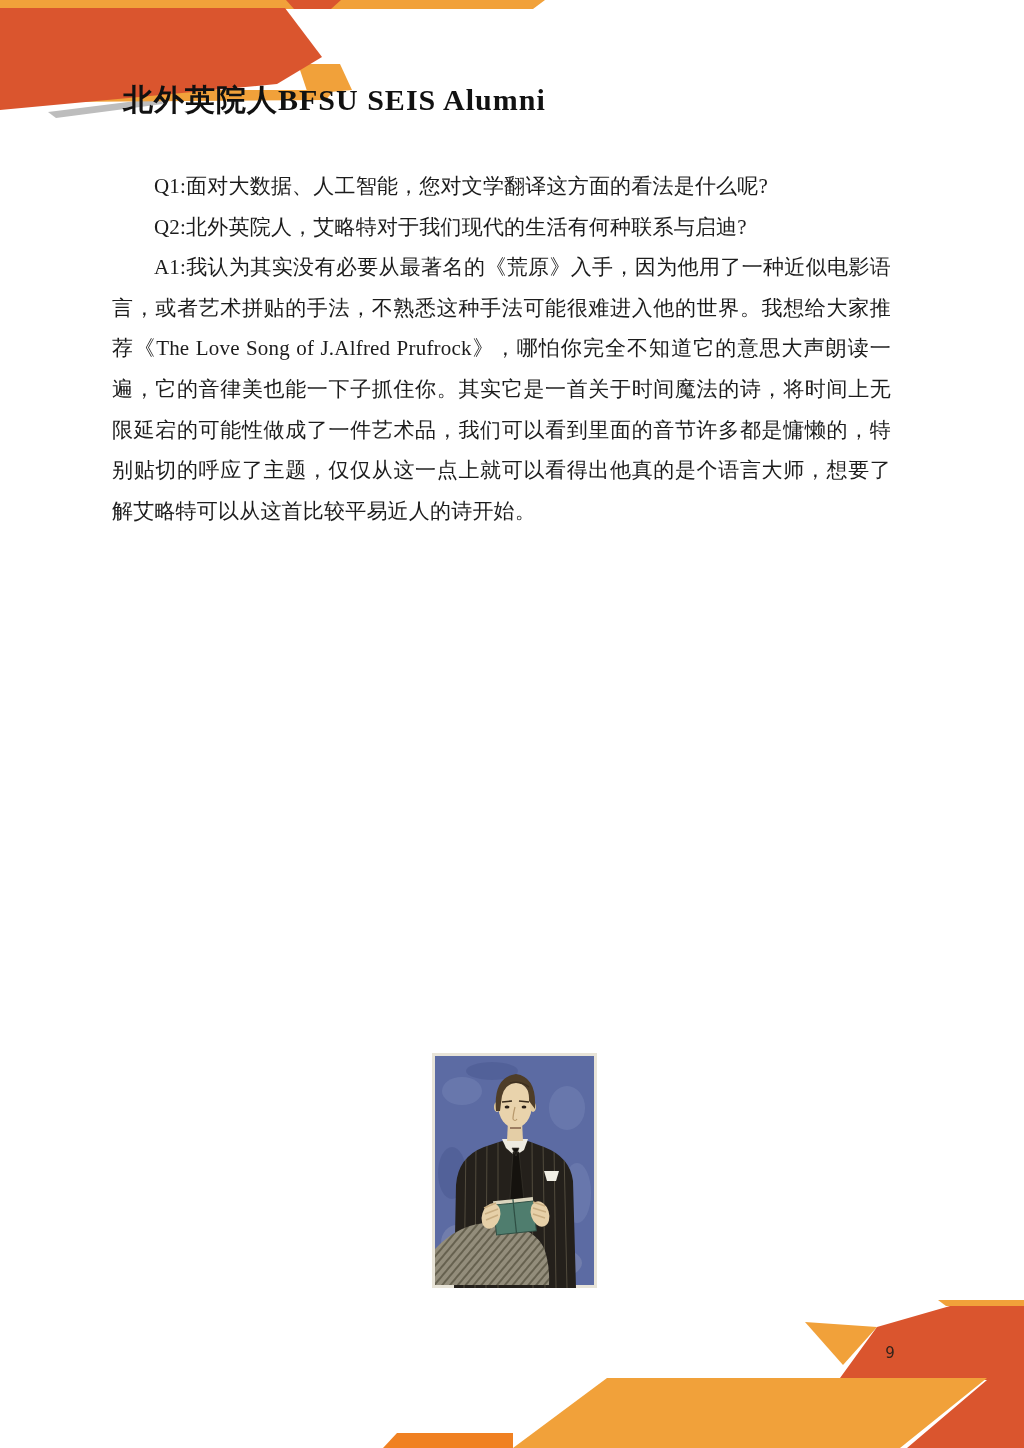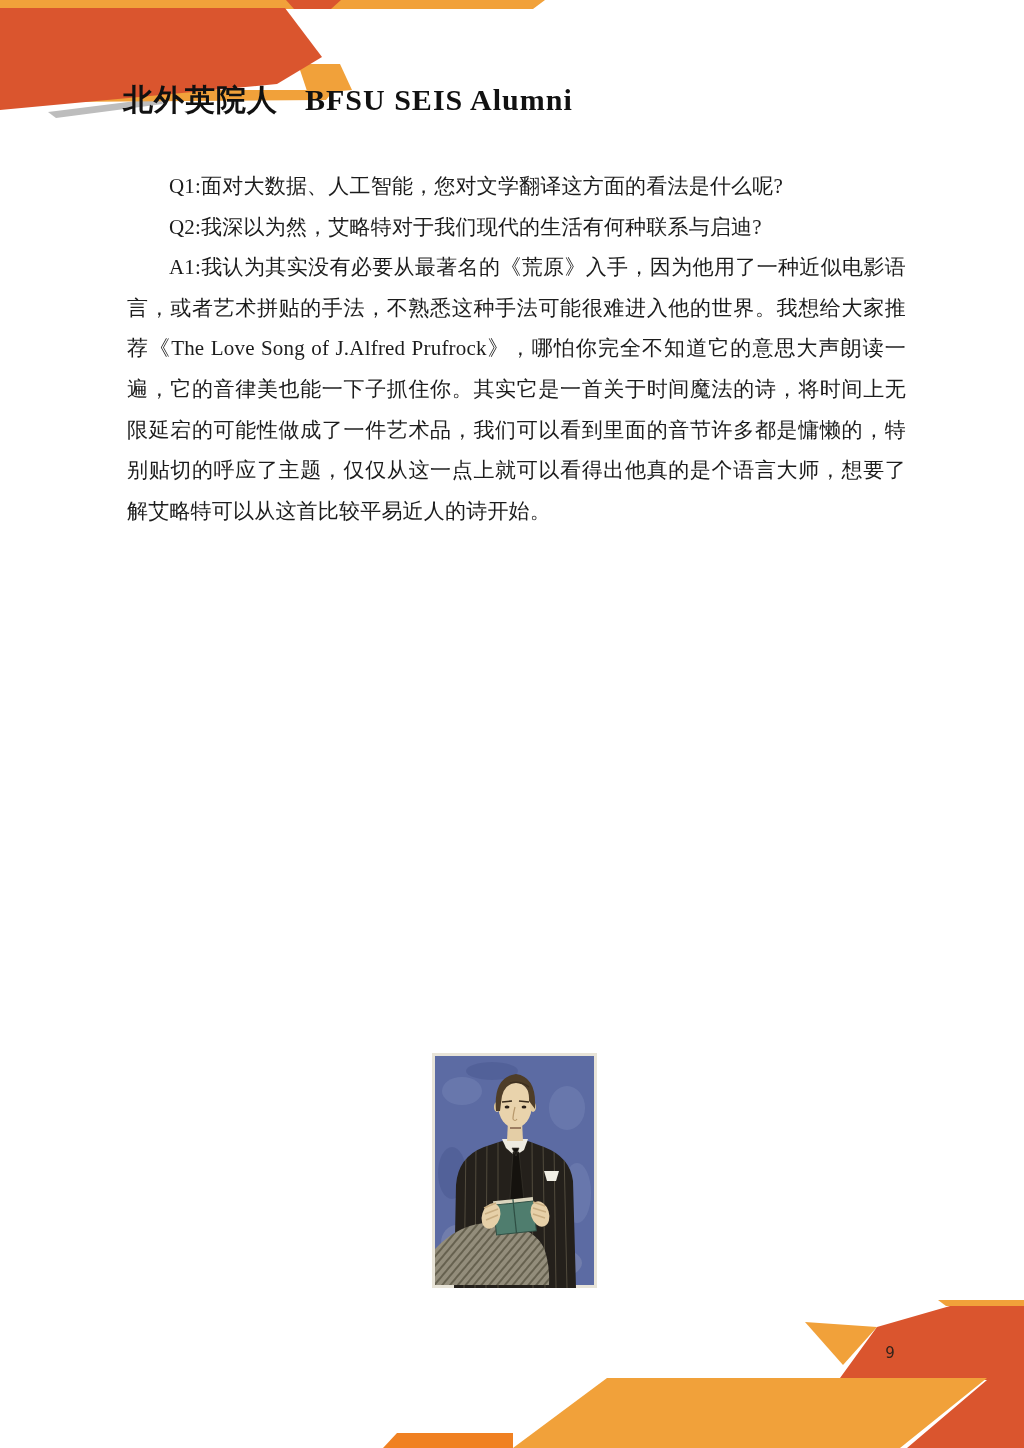--- a/index.html
+++ b/index.html
@@ -11,24 +11,24 @@
   .deco{position:absolute;pointer-events:none;}
   #top-deco{left:0;top:0;}
   #bottom-deco{left:0;top:1298px;}
 
   .page-title{
     position:absolute;left:123px;top:80px;z-index:5;
     font-weight:bold;color:#111;font-size:30px;letter-spacing:1px;
     white-space:nowrap;
   }
   .page-title .cn{font-family:"Liberation Serif","DejaVu Serif",serif;}
-  .page-title .en{font-family:"Liberation Serif","DejaVu Serif",serif;margin-left:27px;}
+  .page-title .en{font-family:"Liberation Serif","DejaVu Serif",serif;margin-left:0;}
 
   .article{
-    position:absolute;left:127px;top:166px;width:779px;z-index:4;
+    position:absolute;left:112px;top:166px;width:779px;z-index:4;
   }
   .article p{
     margin:0;
     font-size:21px;
     line-height:40.6px;
     text-align:justify;
     text-indent:2em;
     color:var(--text,#1c1c1c);
     letter-spacing:0.2px;
   }
@@ -54,21 +54,21 @@
   <polygon points="92,90 334,90 326,100 60,102" fill="var(--amber,#F1A13A)"></polygon>
   <polygon points="0,8 285,8 322,57 277,84 150,96 0,110" fill="var(--vermilion,#DA552E)"></polygon>
 </svg>
 
 <div class="page-title">
   <span class="cn">北外英院人</span><span class="en">BFSU SEIS Alumni</span>
 </div>
 
 <div class="article">
   <p>Q1:面对大数据、人工智能，您对文学翻译这方面的看法是什么呢?</p>
-  <p>Q2:我深以为然，艾略特对于我们现代的生活有何种联系与启迪?</p>
+  <p>Q2:北外英院人，艾略特对于我们现代的生活有何种联系与启迪?</p>
   <p>A1:我认为其实没有必要从最著名的《荒原》入手，因为他用了一种近似电影语言，或者艺术拼贴的手法，不熟悉这种手法可能很难进入他的世界。我想给大家推荐《The Love Song of J.Alfred Prufrock》，哪怕你完全不知道它的意思大声朗读一遍，它的音律美也能一下子抓住你。其实它是一首关于时间魔法的诗，将时间上无限延宕的可能性做成了一件艺术品，我们可以看到里面的音节许多都是慵懒的，特别贴切的呼应了主题，仅仅从这一点上就可以看得出他真的是个语言大师，想要了解艾略特可以从这首比较平易近人的诗开始。</p>
 </div>
 
 <div class="portrait-wrap" aria-label="Portrait painting of a man in a dark pinstripe suit holding a green book against a blue background">
   <svg width="165" height="235" viewBox="0 0 165 235">
     <defs>
       <pattern id="kneeStripes" width="6" height="6" patternUnits="userSpaceOnUse" patternTransform="rotate(40)">
         <rect width="6" height="6" fill="#938D7B"></rect>
         <line x1="1" y1="0" x2="1" y2="6" stroke="#66614F" stroke-width="2"></line>
       </pattern>

